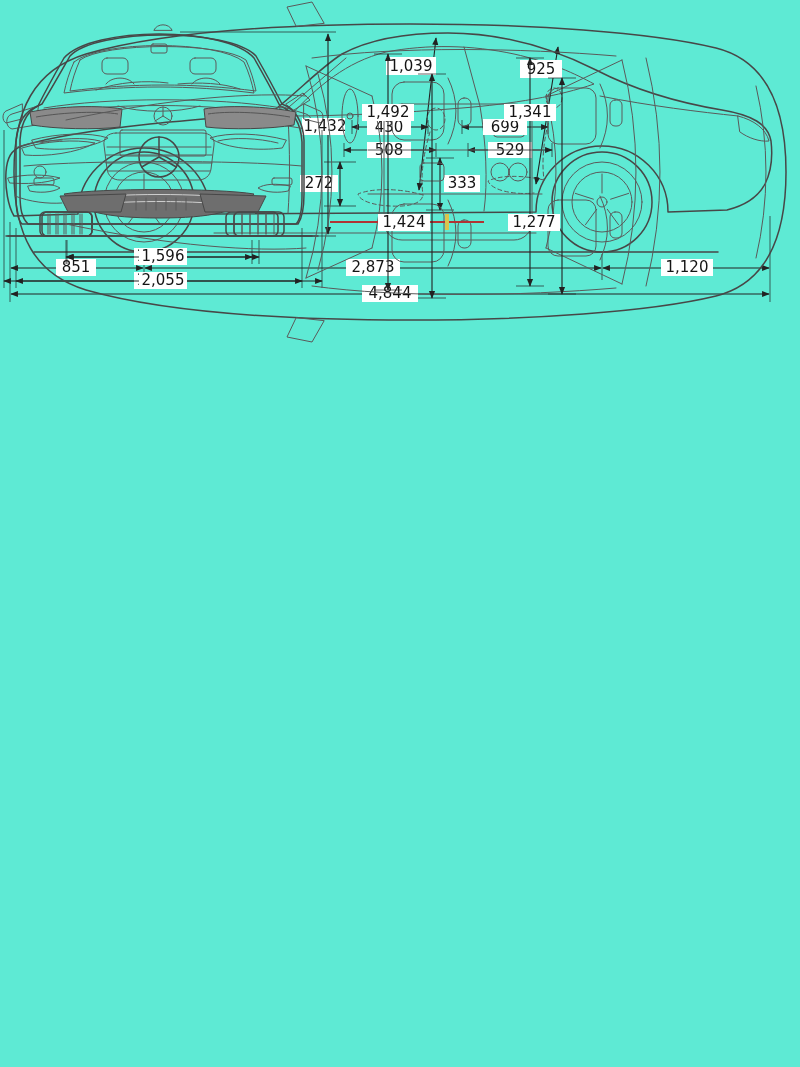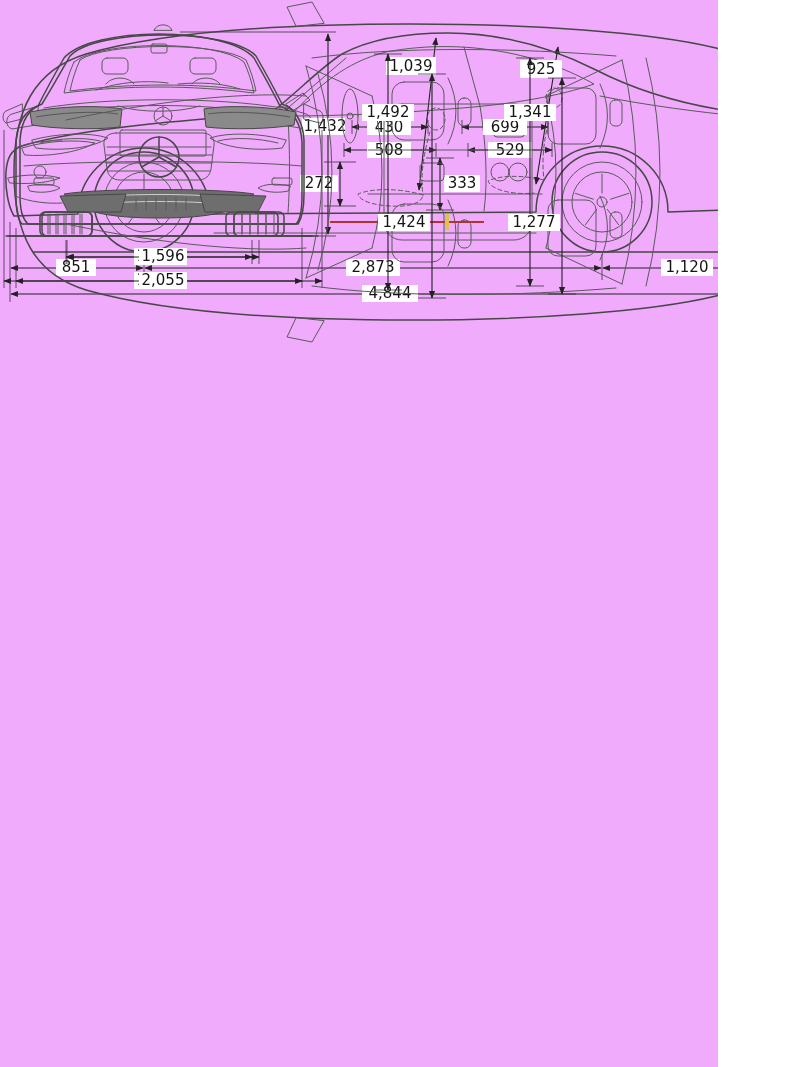--- a/index.html
+++ b/index.html
@@ -1,16 +1,16 @@
 <!DOCTYPE html>
 <html><head>
 <meta charset="utf-8">
 <style>
   html,body{margin:0;padding:0;background:#fff}
-  .page{position:relative;width:718px;height:1067px;background:#f0abfc;overflow:hidden;
+  .page{position:relative;width:800px;height:1067px;background:#5eead4;overflow:hidden;
         font-family:"DejaVu Sans",sans-serif}
   .page svg{position:absolute;display:block}
   #sideSvg{left:0;top:0}
   #frontSvg{left:0;top:308}
   #rearSvg{left:462;top:308}
   #topSvg{left:0;top:598}
 
   .outline{fill:none;stroke:#474747;stroke-width:1.5;stroke-linecap:round;stroke-linejoin:round}
   .detail{fill:none;stroke:#5a5a5a;stroke-width:1;stroke-linecap:round;stroke-linejoin:round}
   .dashline{fill:none;stroke:#5a5a5a;stroke-width:1;stroke-dasharray:4 3;stroke-linecap:round}

